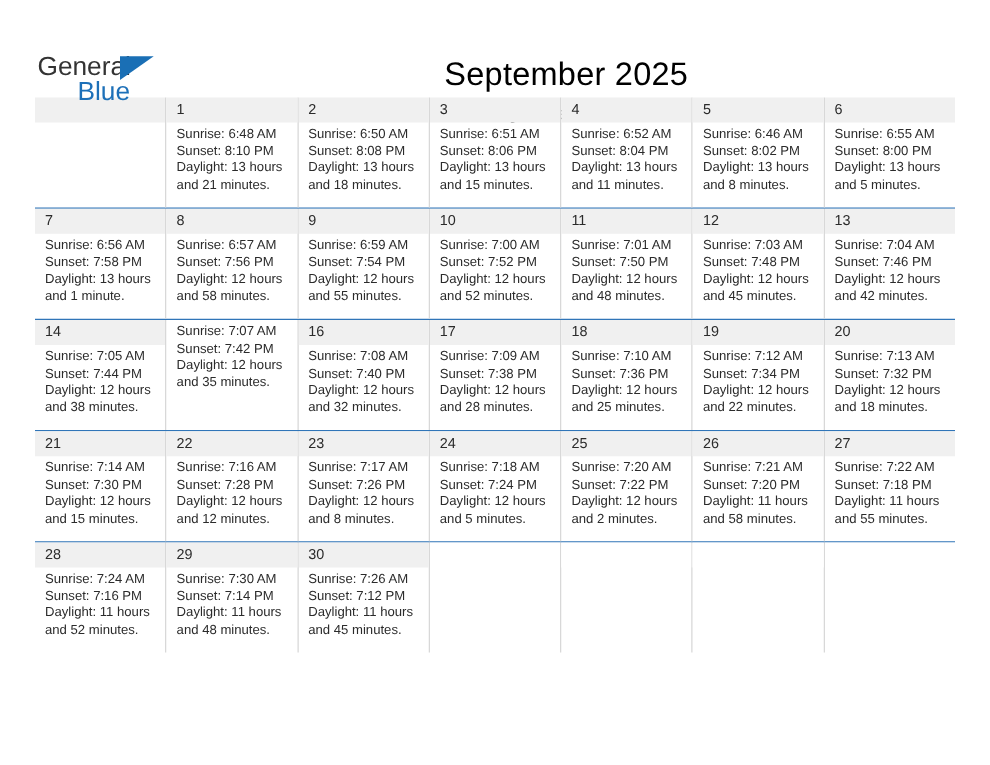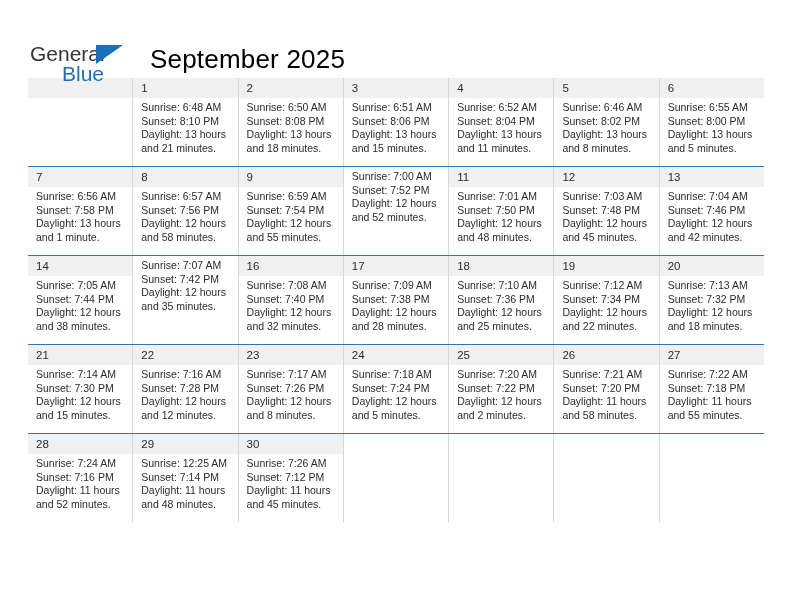--- a/index.html
+++ b/index.html
@@ -61,21 +61,21 @@
     position: absolute;
     left: 66px;
     top: 3px;
     width: 0;
     height: 0;
     border-left: 27px solid #1a6fb5;
     border-bottom: 19px solid transparent;
   }
 
   .titles {
-    text-align: left;
+    text-align: center;
     flex: 1 1 auto;
     padding-top: 2px;
   }
   .cal-title {
     font-size: 26px;
     font-weight: normal;
     color: #000000;
     line-height: 30px;
     margin: 0;
     letter-spacing: 0.2px;
@@ -257,20 +257,21 @@
           <div class="day-cell">
             <div class="day-number">9</div>
             <div class="day-info">
               <div>Sunrise: 6:59 AM</div>
               <div>Sunset: 7:54 PM</div>
               <div>Daylight: 12 hours</div>
               <div>and 55 minutes.</div>
             </div>
           </div>
           <div class="day-cell">
+            <div class="day-number">10</div>
             <div class="day-info">
               <div>Sunrise: 7:00 AM</div>
               <div>Sunset: 7:52 PM</div>
               <div>Daylight: 12 hours</div>
               <div>and 52 minutes.</div>
             </div>
           </div>
           <div class="day-cell">
             <div class="day-number">11</div>
             <div class="day-info">
@@ -434,21 +435,21 @@
             <div class="day-info">
               <div>Sunrise: 7:24 AM</div>
               <div>Sunset: 7:16 PM</div>
               <div>Daylight: 11 hours</div>
               <div>and 52 minutes.</div>
             </div>
           </div>
           <div class="day-cell">
             <div class="day-number">29</div>
             <div class="day-info">
-              <div>Sunrise: 12:25 AM</div>
+              <div>Sunrise: 7:30 AM</div>
               <div>Sunset: 7:14 PM</div>
               <div>Daylight: 11 hours</div>
               <div>and 48 minutes.</div>
             </div>
           </div>
           <div class="day-cell">
             <div class="day-number">30</div>
             <div class="day-info">
               <div>Sunrise: 7:26 AM</div>
               <div>Sunset: 7:12 PM</div>

